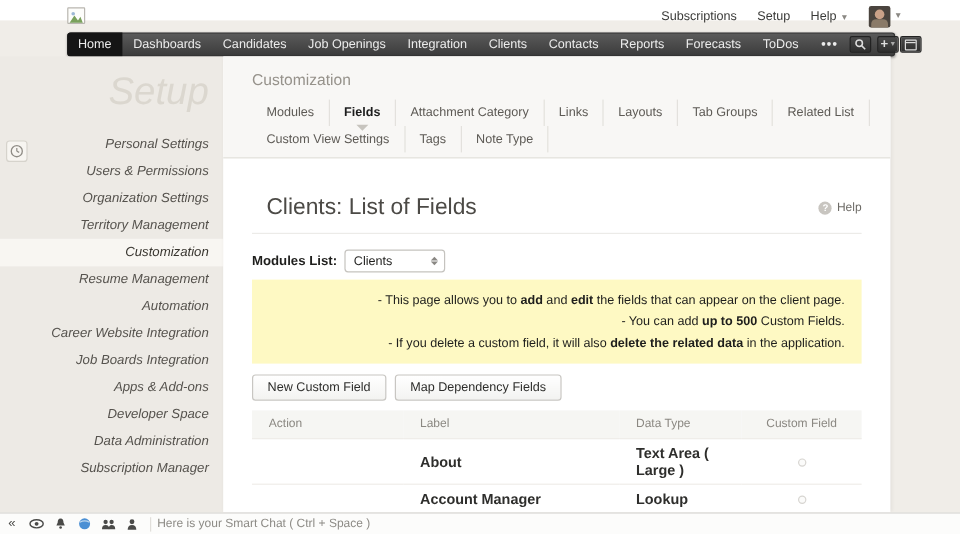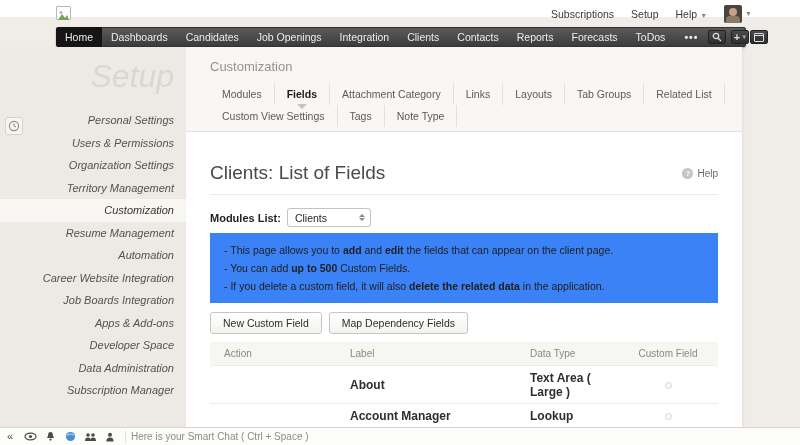--- a/index.html
+++ b/index.html
@@ -63,37 +63,37 @@
   .tab { position:relative; padding:5px 12px; font-size:10.5px; color:#5d5a55; border-right:1px solid #e3e1dd; cursor:pointer; white-space:nowrap; }
   .tab.active { font-weight:700; color:#1c1c1c; }
   .tab.active:after {
     content:""; position:absolute; left:50%; margin-left:-5px; bottom:-9px;
     border:5px solid transparent; border-top-color:#c7c4be; z-index:2;
   }
   .tabs-row2 { padding-bottom:4px; }
 
   .content { padding:0 24px; }
   .heading-row { display:flex; align-items:center; justify-content:space-between; margin-top:30px; padding-bottom:10px; border-bottom:1px solid #ecebe8; }
-  .page-title { font-size:19px; font-weight:300; color:#4c4a46; }
+  .page-title { font-size:19px; font-weight:300; color:#4c4a46;margin-left:12px; }
   .help { display:flex; align-items:center; gap:4px; font-size:10px; color:#6d6b66; cursor:pointer; }
   .help-circle { width:11px; height:11px; border-radius:50%; background:#c8c5c0; color:#fff; font-size:8px; font-weight:700; display:flex; align-items:center; justify-content:center; }
 
   .modules-row { margin-top:13px; display:flex; align-items:center; gap:6px; }
   .modules-label { font-size:11px; font-weight:700; color:#1f1f1d; }
   .select {
     width:84px; height:19px; border:1px solid #c5c3bf; border-radius:3px; background:#fff;
     display:flex; align-items:center; justify-content:space-between; padding:0 5px 0 7px;
     font-size:10.5px; color:#1f1f1d; cursor:pointer;
   }
   .stepper { display:flex; flex-direction:column; gap:1px; }
   .stepper i { display:block; width:0; height:0; border-left:3px solid transparent; border-right:3px solid transparent; }
   .stepper .up { border-bottom:3px solid #8a8884; }
   .stepper .down { border-top:3px solid #8a8884; }
 
-  .notes { margin-top:6px; background:#3b82f6; padding:8px 14px; font-size:10.5px; color:#1e1e1c; line-height:18px; }
+  .notes { margin-top:6px; background:#fef9c3; padding:8px 14px; font-size:10.5px; color:#1e1e1c; line-height:18px;text-align:right; }
   .notes b { font-weight:700; }
 
   .actions { margin-top:9px; display:flex; gap:7px; }
   .btn {
     height:22px; padding:0 12px; background:linear-gradient(#fff,#f3f3f1);
     border:1px solid #c8c6c2; border-radius:3px; font-size:10.5px; color:#2d2d2b;
     display:flex; align-items:center; cursor:pointer; white-space:nowrap;
   }
 
   table.fields { margin-top:8px; width:100%; border-collapse:collapse; }

